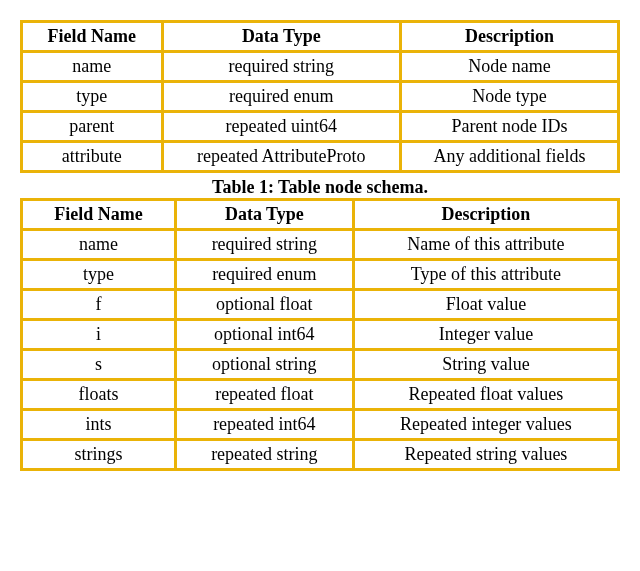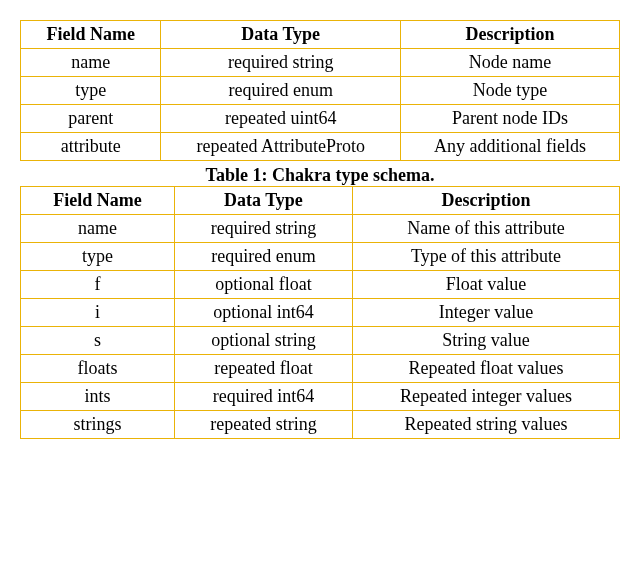--- a/index.html
+++ b/index.html
@@ -11,21 +11,21 @@
       box-sizing: border-box;
       font-size: 18px;
       color: #000;
     }
     table {
       border-collapse: collapse;
       width: 100%;
       margin: 0 auto;
     }
     th, td {
-      border: 1px solid #eab308;
+      border: 3px solid #eab308;
       padding: 3px 12px;
       text-align: center;
       font-weight: normal;
     }
     th {
       font-weight: bold;
     }
     .caption {
       text-align: center;
       font-weight: bold;
@@ -68,21 +68,21 @@
         <td>repeated uint64</td>
         <td>Parent node IDs</td>
       </tr>
       <tr>
         <td>attribute</td>
         <td>repeated AttributeProto</td>
         <td>Any additional fields</td>
       </tr>
     </tbody>
   </table>
-  <div class="caption">Table 1: Chakra type schema.</div>
+  <div class="caption">Table 1: Table node schema.</div>
 </div>
 
 <div class="table-wrap">
   <table>
     <thead>
       <tr>
         <th>Field Name</th>
         <th>Data Type</th>
         <th>Description</th>
       </tr>
@@ -113,21 +113,21 @@
         <td>optional string</td>
         <td>String value</td>
       </tr>
       <tr>
         <td>floats</td>
         <td>repeated float</td>
         <td>Repeated float values</td>
       </tr>
       <tr>
         <td>ints</td>
-        <td>required int64</td>
+        <td>repeated int64</td>
         <td>Repeated integer values</td>
       </tr>
       <tr>
         <td>strings</td>
         <td>repeated string</td>
         <td>Repeated string values</td>
       </tr>
     </tbody>
   </table>
 </div>

